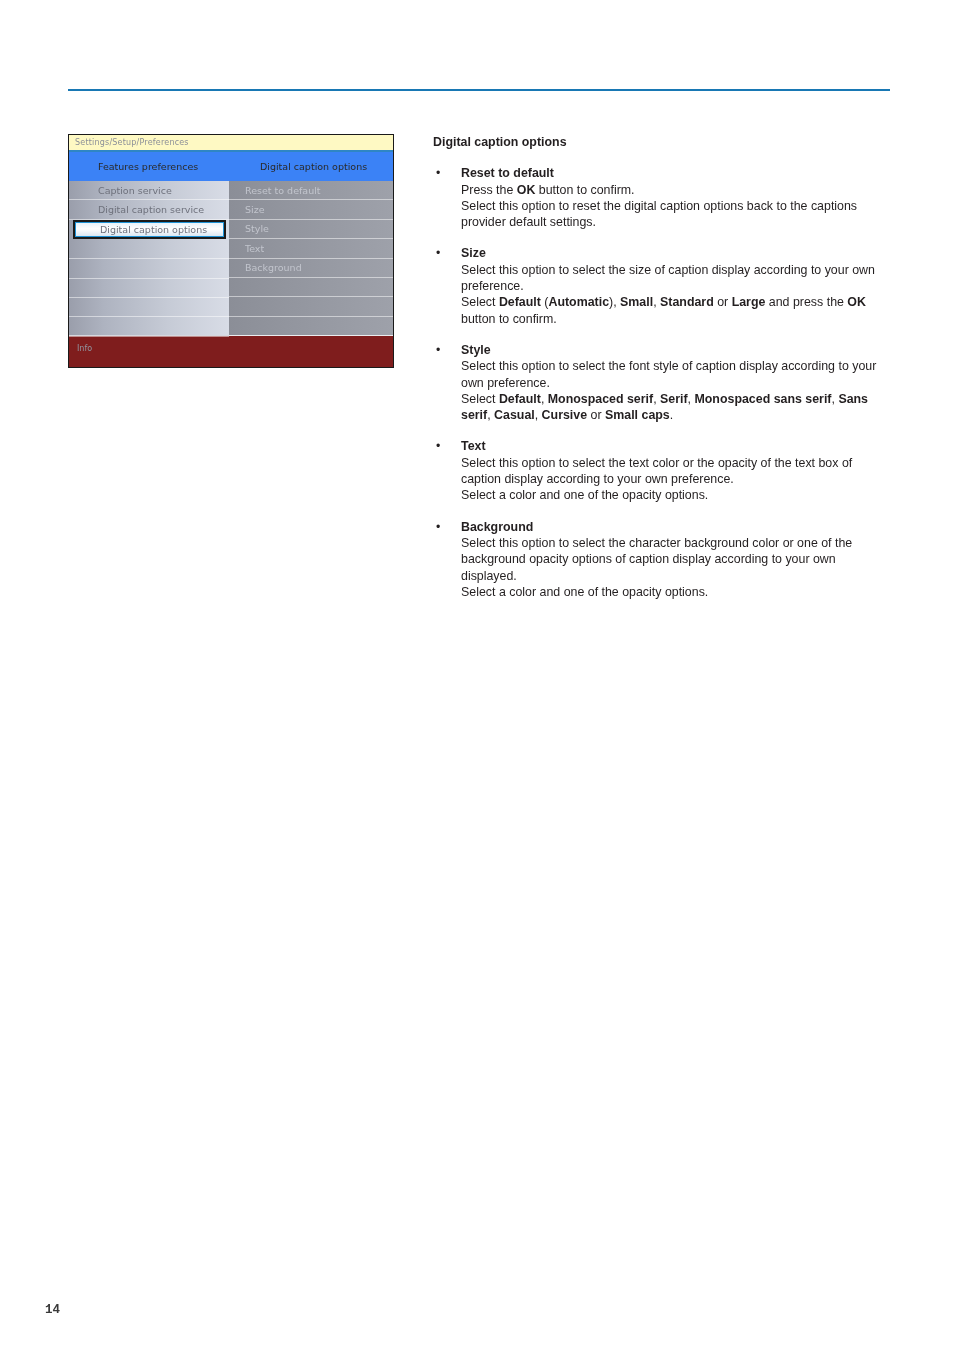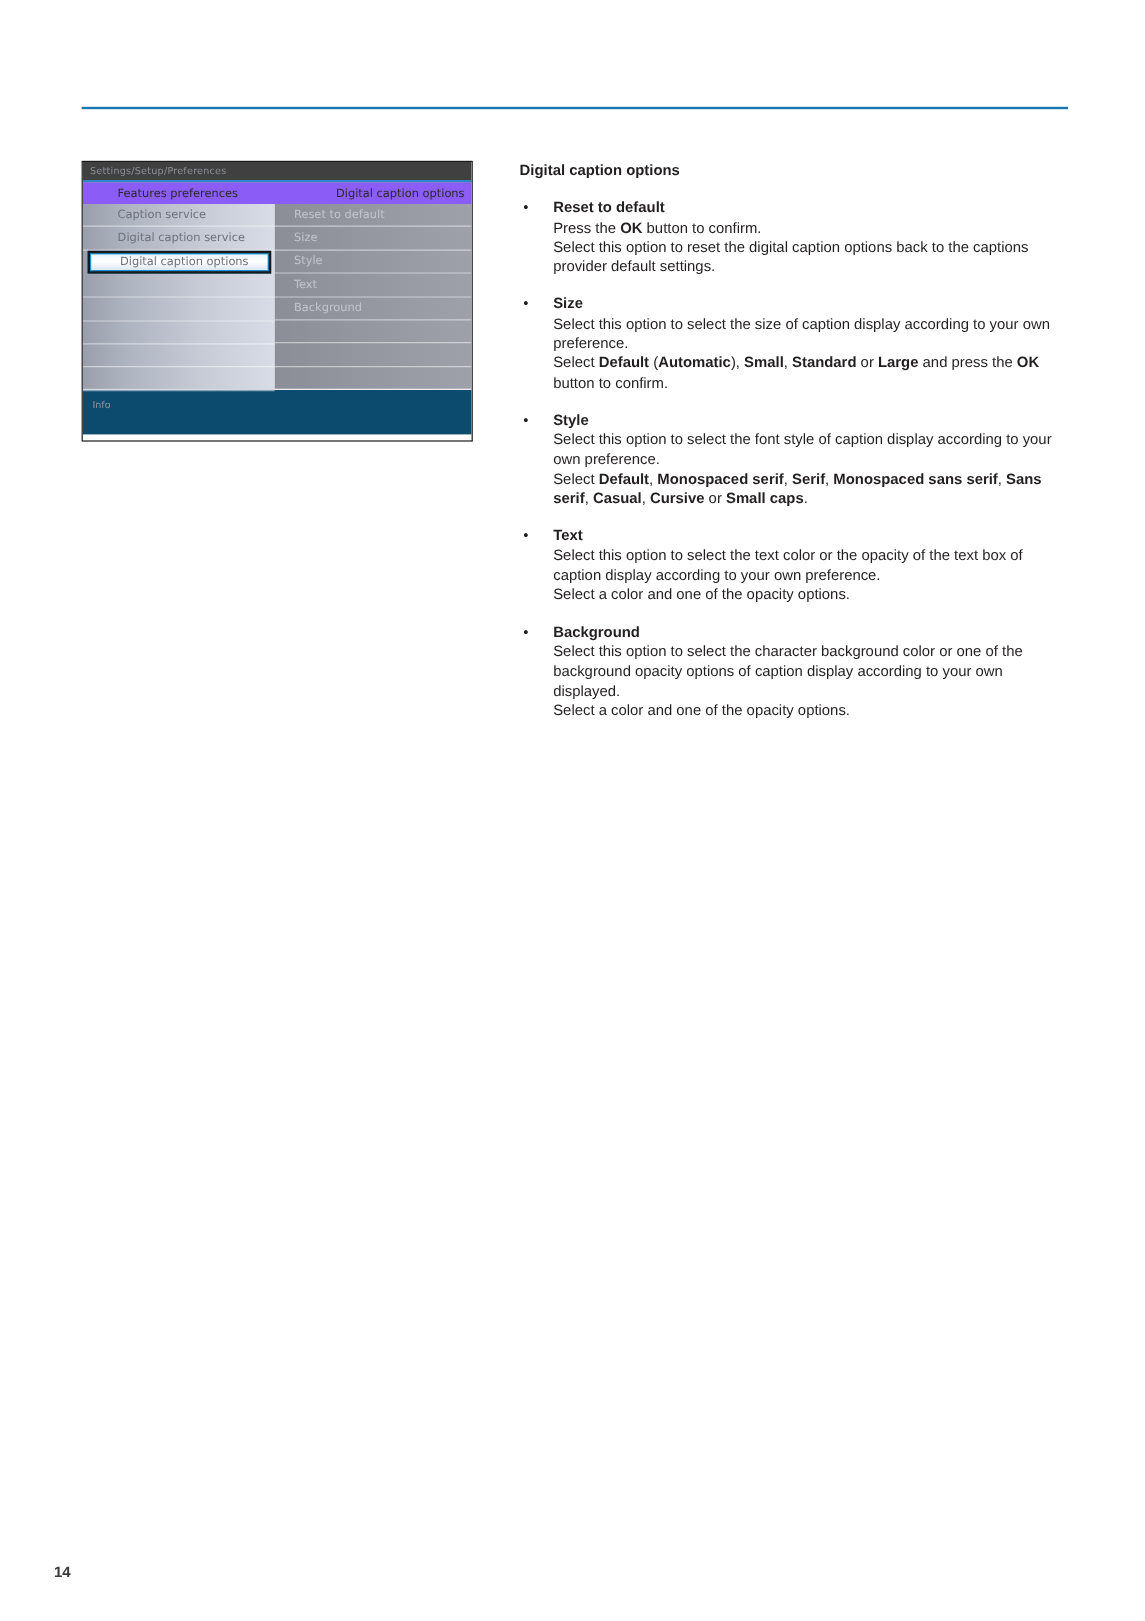--- a/index.html
+++ b/index.html
@@ -33,38 +33,37 @@
     top: 134px;
     width: 326px;
     height: 234px;
     border: 1px solid #1a1a1a;
     background: #ffffff;
     box-sizing: border-box;
     overflow: hidden;
   }
   .tv-titlebar {
     height: 17px;
-    background: #404040;
+    background: #fef9c3;
     border-bottom: 2px solid #2f86c4;
     box-sizing: border-box;
     display: flex;
     align-items: center;
     padding-left: 6px;
   }
   .tv-titlebar span {
     font-size: 8px;
     letter-spacing: 0.2px;
     color: #8b8f98;
     font-family: "DejaVu Sans", sans-serif;
   }
   .tv-colheads {
     display: flex;
-    height: 18px;
-    background: #8b5cf6;
-    gap: 20px;
+    height: 29px;
+    background: #3b82f6;
   }
   .tv-colheads .ch {
     font-size: 9.5px;
     color: #2a2a2a;
     display: flex;
     align-items: center;
     font-family: "DejaVu Sans", sans-serif;
   }
   .tv-colheads .ch-left {
     width: 175px;
@@ -135,21 +134,21 @@
     box-sizing: border-box;
   }
   .tv-sel-inner span {
     font-size: 9.5px;
     color: #1a6fb5;
     font-family: "DejaVu Sans", sans-serif;
   }
 
   .tv-info {
     height: 38px;
-    background: #0c4a6e;
+    background: #7f1d1d;
     border-top: 1px solid #d6d8df;
     box-sizing: border-box;
     display: flex;
     align-items: flex-start;
     padding: 8px 0 0 8px;
   }
   .tv-info span {
     font-size: 8px;
     color: #9296a0;
     font-family: "DejaVu Sans", sans-serif;
@@ -194,21 +193,21 @@
   b { font-weight: bold; }
 
   
   .page-num {
     position: absolute;
     left: 45px;
     top: 1303px;
     font-size: 12.5px;
     font-weight: bold;
     color: #3a3a3a;
-    font-family: Liberation Sans, sans-serif;
+    font-family: Liberation Mono, monospace;
   }
 </style>
 </head>
 <body>
 
 <div class="top-rule"></div>
 
 <div class="tv-menu">
 
   <div class="tv-titlebar">

